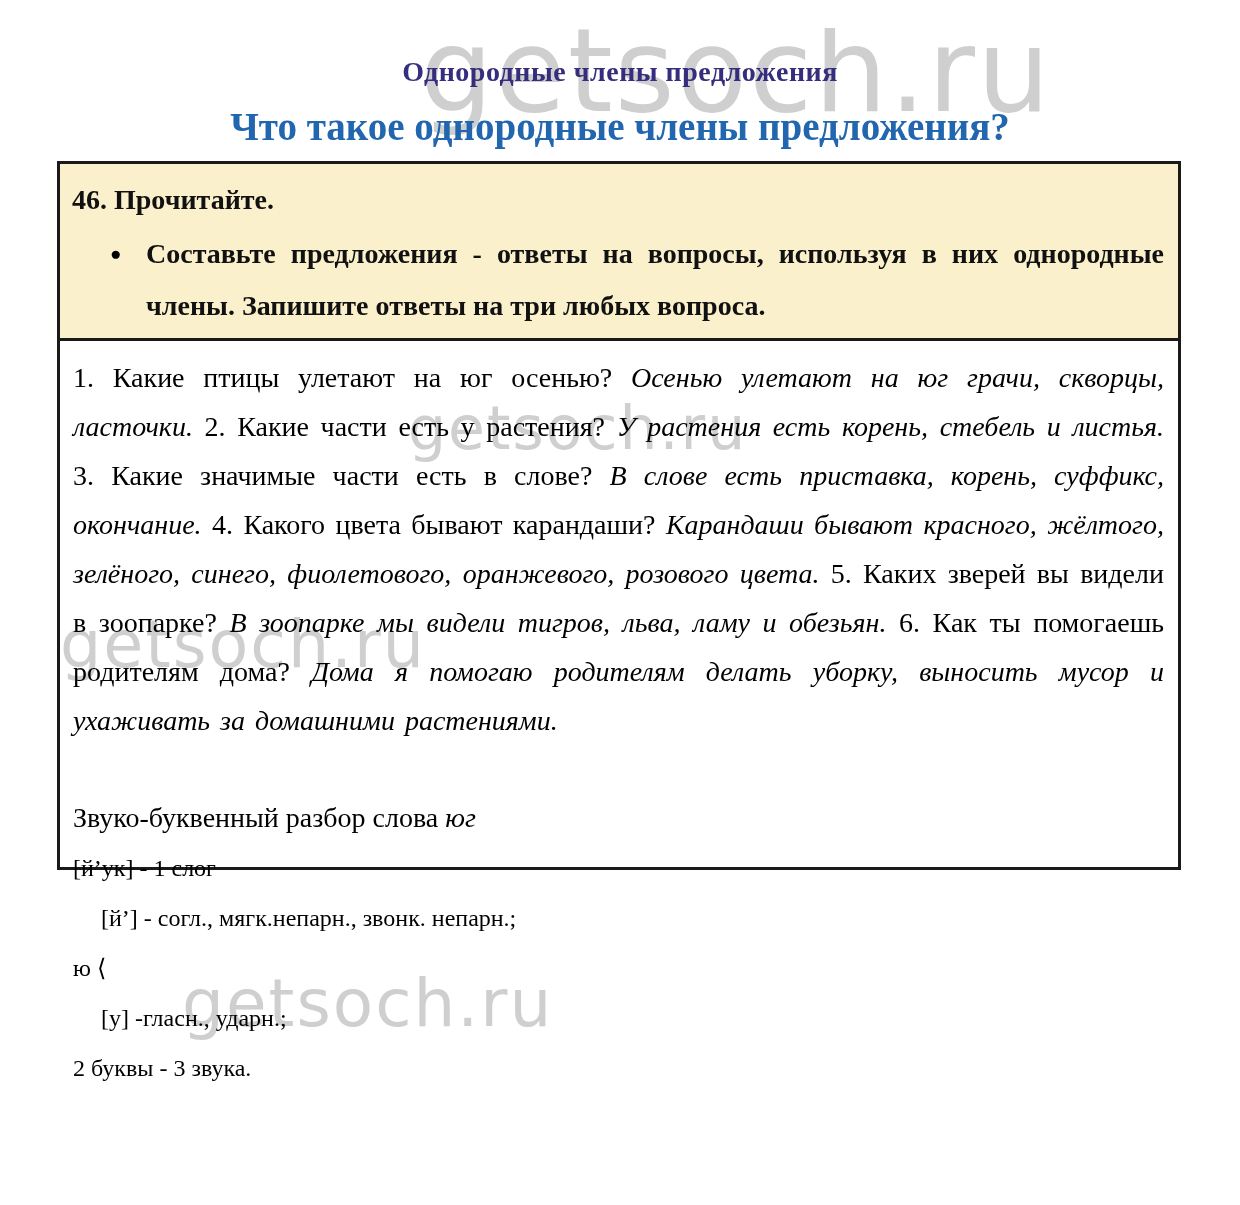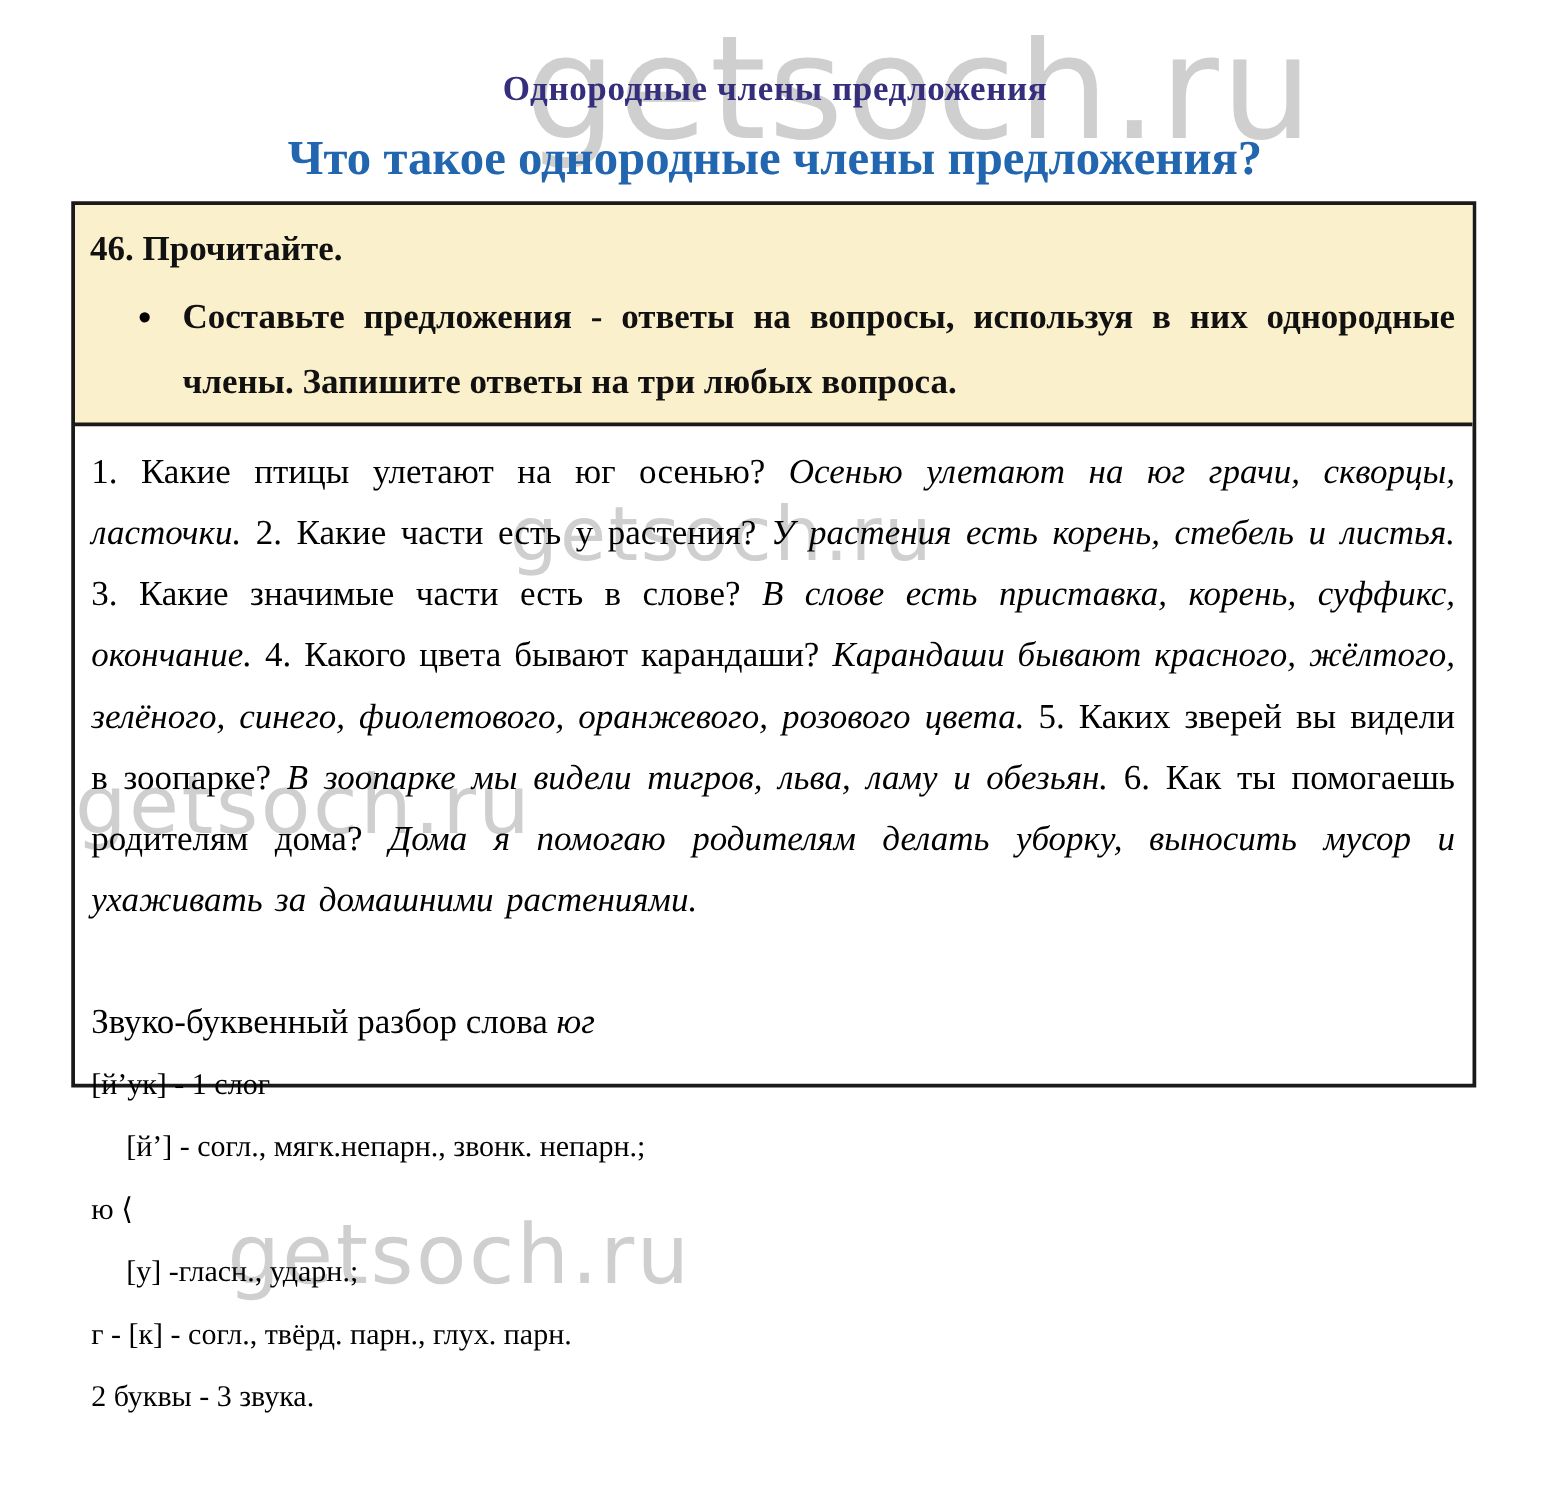--- a/index.html
+++ b/index.html
@@ -131,19 +131,18 @@
     </div>
 
     <div class="answer-area">
       <p class="answers" id="answers"><span>1. Какие птицы улетают на юг осенью? </span><i>Осенью улетают на юг грачи, скворцы, ласточки.</i><span> 2. Какие части есть у растения? </span><i>У растения есть корень, стебель и листья.</i><span> 3. Какие значимые части есть в слове? </span><i>В слове есть приставка, корень, суффикс, окончание.</i><span> 4. Какого цвета бывают карандаши? </span><i>Карандаши бывают красного, жёлтого, зелёного, синего, фиолетового, оранжевого, розового цвета.</i><span> 5. Каких зверей вы видели в зоопарке? </span><i>В зоопарке мы видели тигров, льва, ламу и обезьян.</i><span> 6. Как ты помогаешь родителям дома? </span><i>Дома я помогаю родителям делать уборку, выносить мусор и ухаживать за домашними растениями.</i></p>
       <p class="phon-heading" id="phon-heading"><span>Звуко-буквенный разбор слова </span><i>юг</i></p>
       <div id="phon-lines">
           <p class="phon-line">[й’ук] - 1 слог</p>
           <p class="phon-line indent">[й’] - согл., мягк.непарн., звонк. непарн.;</p>
           <p class="phon-line">ю ⟨</p>
           <p class="phon-line indent">[у] -гласн., ударн.;</p>
-          <p class="phon-line">г - [к] - согл., твёрд. парн., глух. парн.</p>
           <p class="phon-line">2 буквы - 3 звука.</p>
         </div>
     </div>
 
   </div>
 </div>
 
 </body></html>

